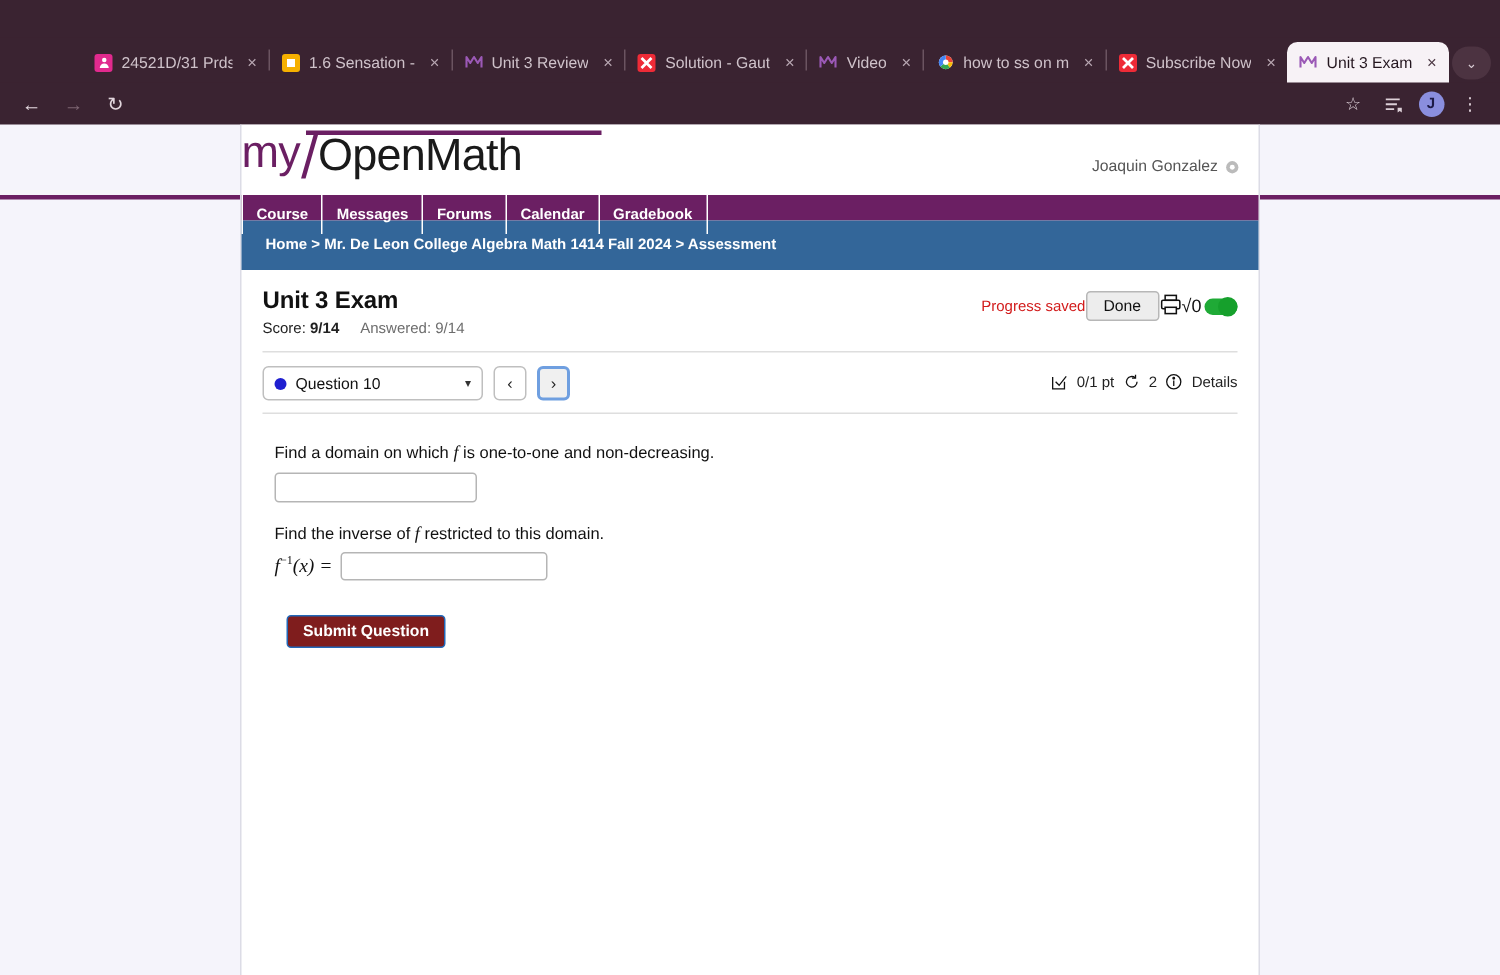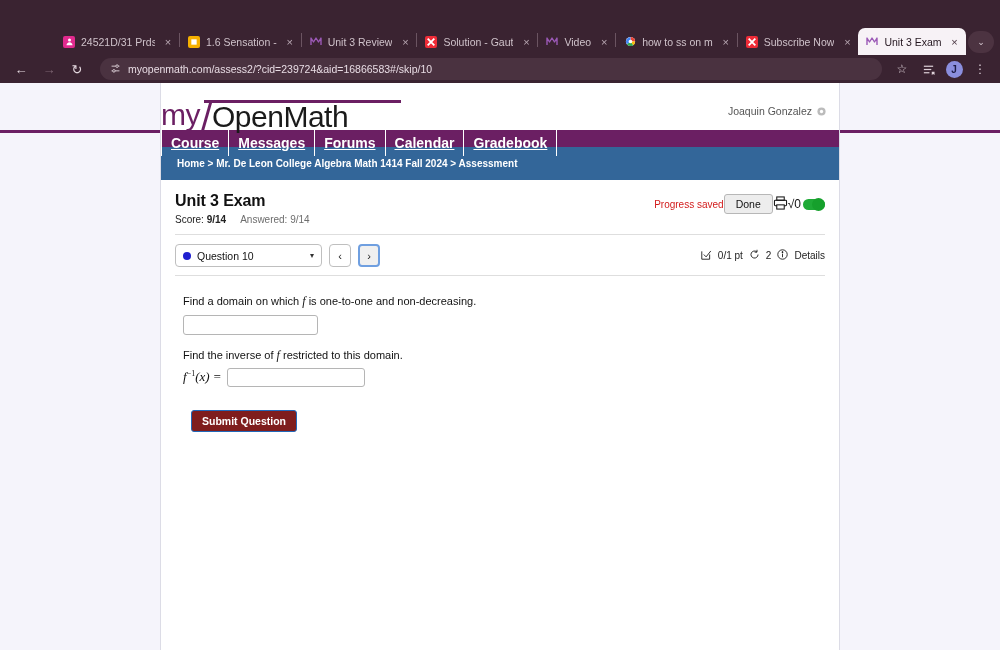--- a/index.html
+++ b/index.html
@@ -141,21 +141,21 @@
     left: 160px; top: 0;
     width: 680px;
     min-height: 650px;
     background: #ffffff;
     border-left: 1px solid #dcdce6;
     border-right: 1px solid #dcdce6;
   }
 
   
   .site-header {
-    padding: 14px 10px 0 0;
+    padding: 1px 10px 0 0;
     display: flex; align-items: flex-start;
     height: 47px;
     position: relative;
   }
   .logo {
     margin-left: 0px;
     font-family: "Liberation Sans", sans-serif;
     font-size: 30px;
     line-height: 34px;
     letter-spacing: -0.5px;
@@ -213,27 +213,26 @@
   }
 
   
   .navtabs {
     background: #6b1f63;
     height: 17px;
     display: flex; align-items: stretch;
   }
   .navtab {
     color: #ffffff;
-    font-size: 14px;
+    font-size: 10px;
     font-weight: bold;
     padding: 13px 9px;
     display: flex; align-items: center;
     border-right: 1px solid #ffffff;
     white-space: nowrap;
-    text-decoration: underline;
   }
   .navtab:first-child { border-left: 1px solid #ffffff; }
 
   
   .breadcrumb {
     background: #336699;
     color: #ffffff;
     font-size: 10px;
     font-weight: bold;
     height: 33px;
@@ -479,31 +478,20 @@
     <div class="newtab">+</div>
 
     <div class="tabstrip-right">⌄</div>
   </div>
 
   <div class="toolbar">
     <div class="navbtn">←</div>
     <div class="navbtn dim">→</div>
     <div class="navbtn">↻</div>
 
-    <div class="omnibox">
-      <span>
-        <svg width="11" height="11" viewBox="0 0 14 14" fill="none" stroke="#ddd0d8" stroke-width="1.2">
-          <line x1="2" y1="4" x2="12" y2="4"></line>
-            <circle cx="9" cy="4" r="1.6" fill="#3a2331"></circle>
-          <line x1="2" y1="10" x2="12" y2="10"></line>
-            <circle cx="5" cy="10" r="1.6" fill="#3a2331"></circle>
-        </svg>
-      </span>
-      <span class="url">myopenmath.com/assess2/?cid=239724&amp;aid=16866583#/skip/10</span>
-    </div>
 
     <div class="tb-right">
       <div class="tb-icon">☆</div>
       <div class="tb-icon">
         <svg width="13" height="13" viewBox="0 0 14 14" stroke="#ddd0d8" stroke-width="1.3">
           <line x1="2" y1="3.5" x2="12" y2="3.5"></line>
             <line x1="2" y1="7" x2="10" y2="7"></line>
             <line x1="2" y1="10.5" x2="8" y2="10.5"></line>
           <path d="M10.5 9.5v3.5l1.5-1.2 1.5 1.2V9.5z" fill="#ddd0d8" stroke="none"></path>
         </svg>

